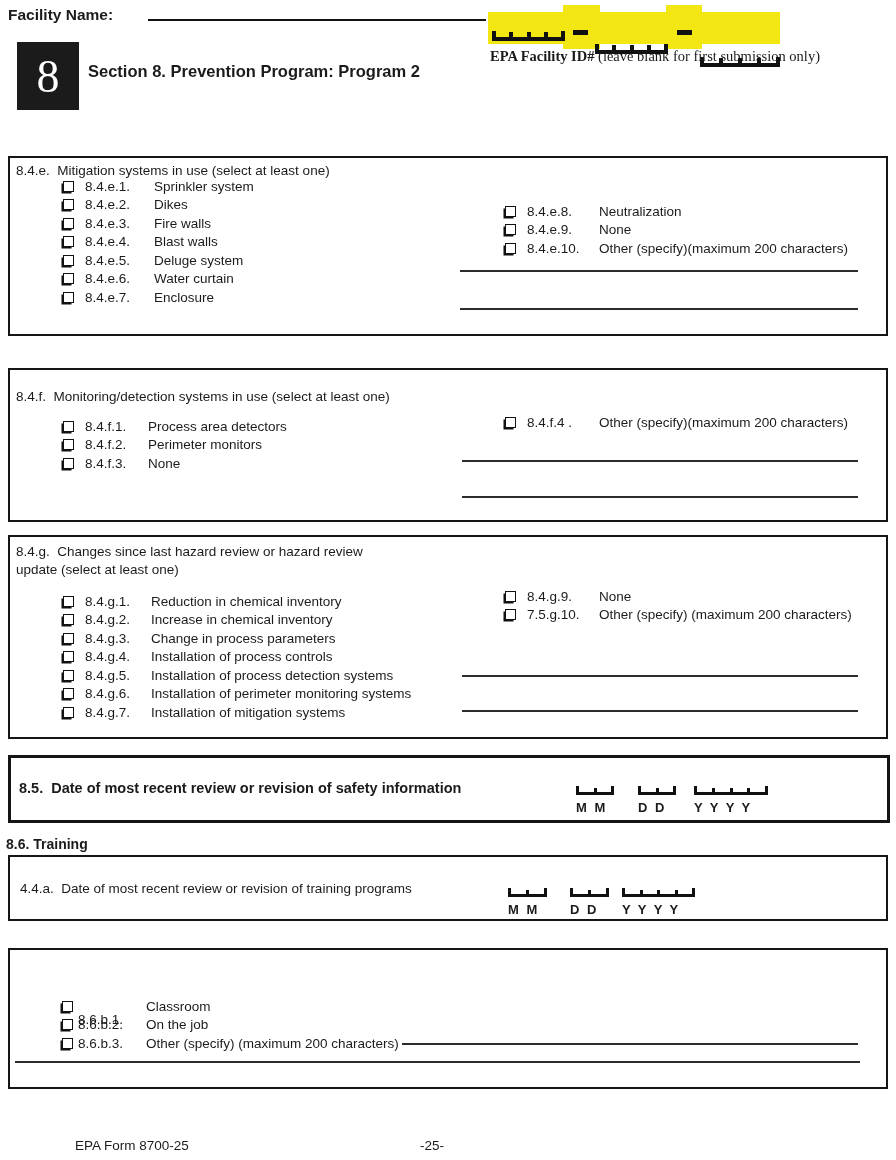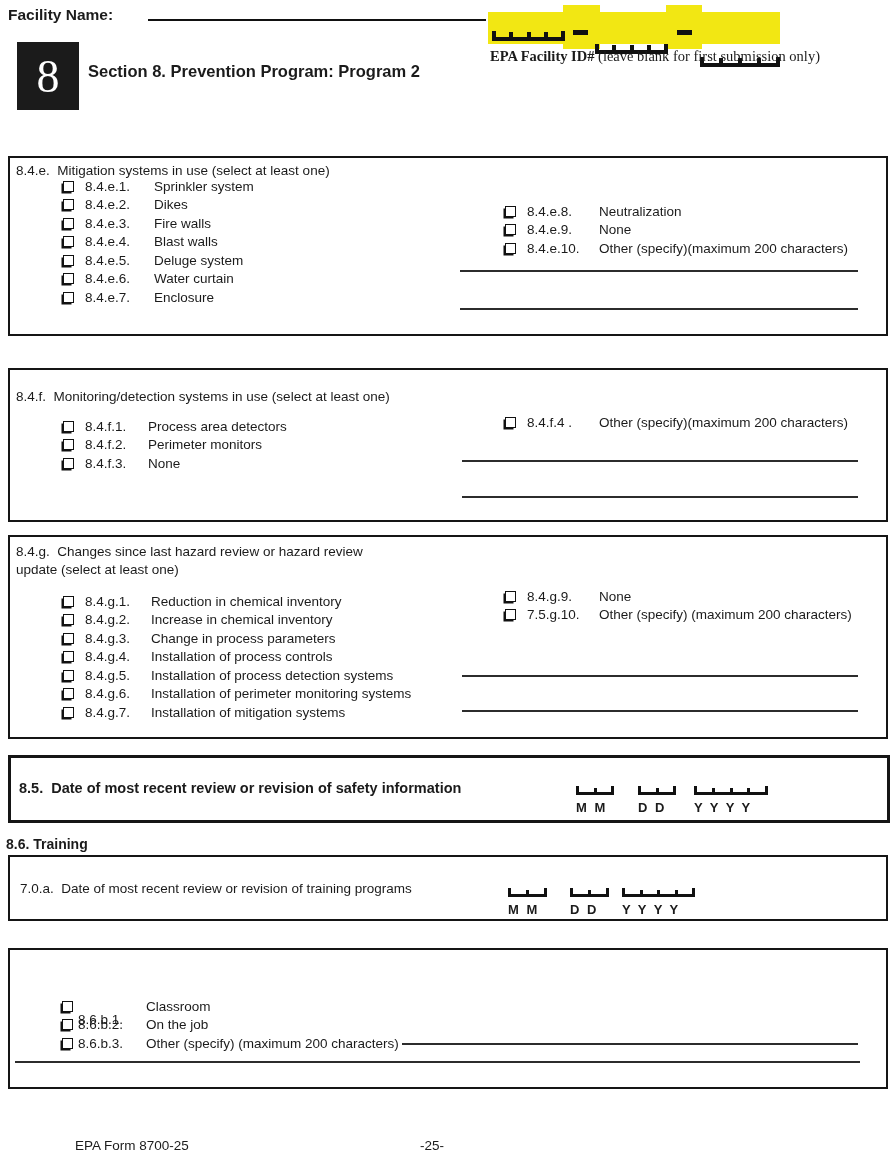--- a/index.html
+++ b/index.html
@@ -283,21 +283,21 @@
         <i></i>
         <i></i>
       </div>
     <div class="dlabel">Y Y Y Y</div>
   </div>
 </div>
 
 <div class="abs bold" style="left:6px;top:836px;font-size:14px;">8.6. Training</div>
 
 <div class="box" style="top:855px;height:62px;">
-  <div class="box-title" style="left:10px;top:24px;">7.0.a.  Date of most recent review or revision of training programs</div>
+  <div class="box-title" style="left:10px;top:24px;">4.4.a.  Date of most recent review or revision of training programs</div>
   <div class="dgroup" style="left:498px;top:29px;width:39px;">
     <div class="comb">
         <i></i>
         <i></i>
         <i></i>
       </div>
     <div class="dlabel">M M</div>
   </div>
   <div class="dgroup" style="left:560px;top:29px;width:39px;">
     <div class="comb">

